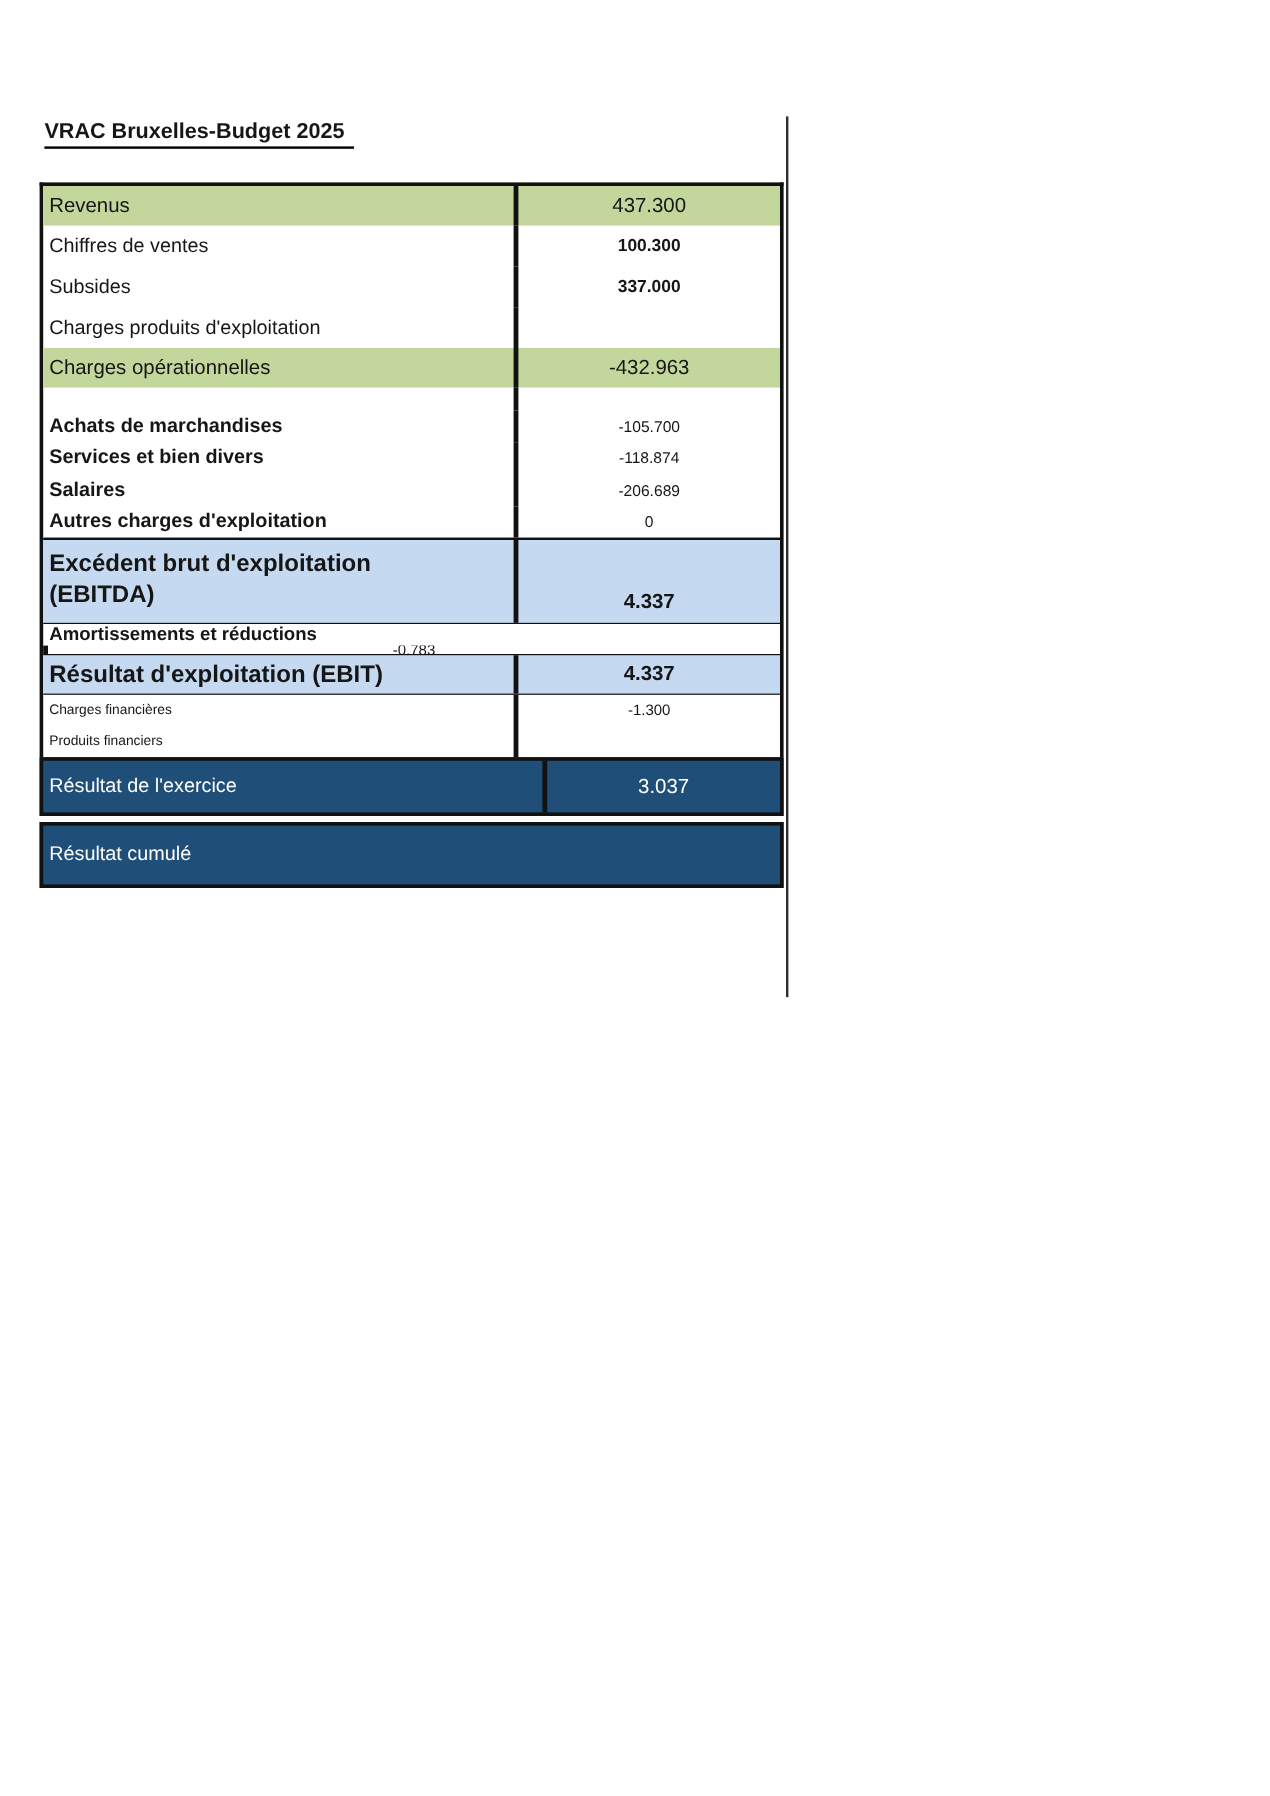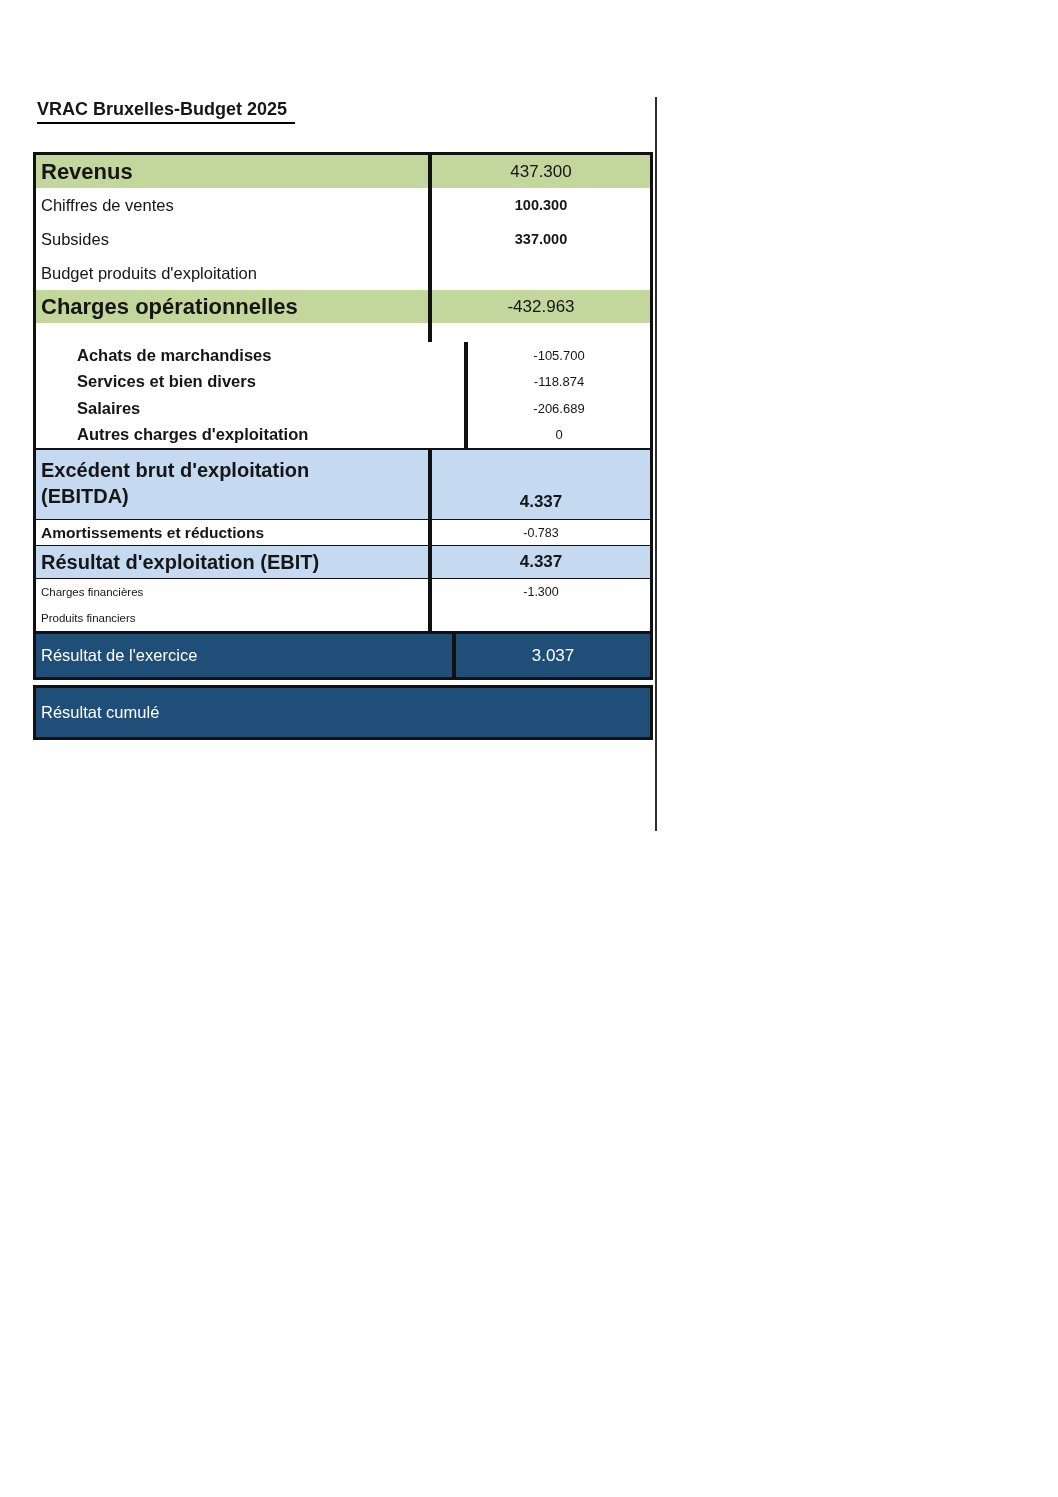--- a/index.html
+++ b/index.html
@@ -49,33 +49,33 @@
     padding-left:5px;overflow:hidden;
   }
   .cell-r{
     flex:1;border-left:4px solid var(--border);
     display:flex;align-items:center;justify-content:center;
     text-align:center;overflow:hidden;
   }
   .row{display:flex;}
   
   .k-section{height:33px;background:var(--green);}
-  .k-section .cell-l{font-weight:700;font-size:22px;}
+  .k-section .cell-l{font-weight:400;font-size:17px;}
   .k-section .cell-r{font-size:17px;}
   .k-detail{height:34px;}
   .k-detail .cell-l{font-size:16.5px;}
   .k-detail .cell-r{font-size:14.5px;font-weight:700;}
   .k-spacer{height:19px;}
-  .k-detail-bold{height:26.5px;padding-left:36px;}
+  .k-detail-bold{height:26.5px;}
   .k-detail-bold .cell-l{font-weight:700;font-size:16.5px;}
   .k-detail-bold .cell-r{font-size:13px;}
   .k-ebitda{height:71px;background:var(--lblue);border-top:2px solid var(--border);}
   .k-ebitda .cell-l{font-weight:700;font-size:20px;justify-content:flex-start;padding-top:7px;line-height:1.3;}
   .k-ebitda .cell-r{font-weight:700;font-size:17px;align-items:flex-end;padding-bottom:7px;}
-  .k-detail-mid{height:26px;border-top:1.5px solid var(--border);}
+  .k-detail-mid{height:26px;border-top:1.5px solid var(--border);flex-direction:column;}
   .k-detail-mid .cell-l{font-weight:700;font-size:15.5px;}
   .k-detail-mid .cell-r{font-size:12.5px;}
   .k-ebit{height:34px;background:var(--lblue);border-top:1.5px solid var(--border);border-bottom:1.5px solid var(--border);}
   .k-ebit .cell-l{font-weight:700;font-size:20px;}
   .k-ebit .cell-r{font-weight:700;font-size:17px;}
   .k-detail-small{height:26px;}
   .k-detail-small .cell-l{font-size:11.5px;}
   .k-detail-small .cell-r{font-size:12.5px;}
   
   .total-box{
@@ -106,21 +106,21 @@
           </div>
           <div class="row k-detail">
             <div class="cell-l">Chiffres de ventes</div>
             <div class="cell-r">100.300</div>
           </div>
           <div class="row k-detail">
             <div class="cell-l">Subsides</div>
             <div class="cell-r">337.000</div>
           </div>
           <div class="row k-detail">
-            <div class="cell-l">Budget produits d'exploitation</div>
+            <div class="cell-l">Charges produits d'exploitation</div>
             <div class="cell-r"></div>
           </div>
           <div class="row k-section">
             <div class="cell-l">Charges opérationnelles</div>
             <div class="cell-r">-432.963</div>
           </div>
           <div class="row k-spacer">
             <div class="cell-l"></div>
             <div class="cell-r"></div>
           </div>

